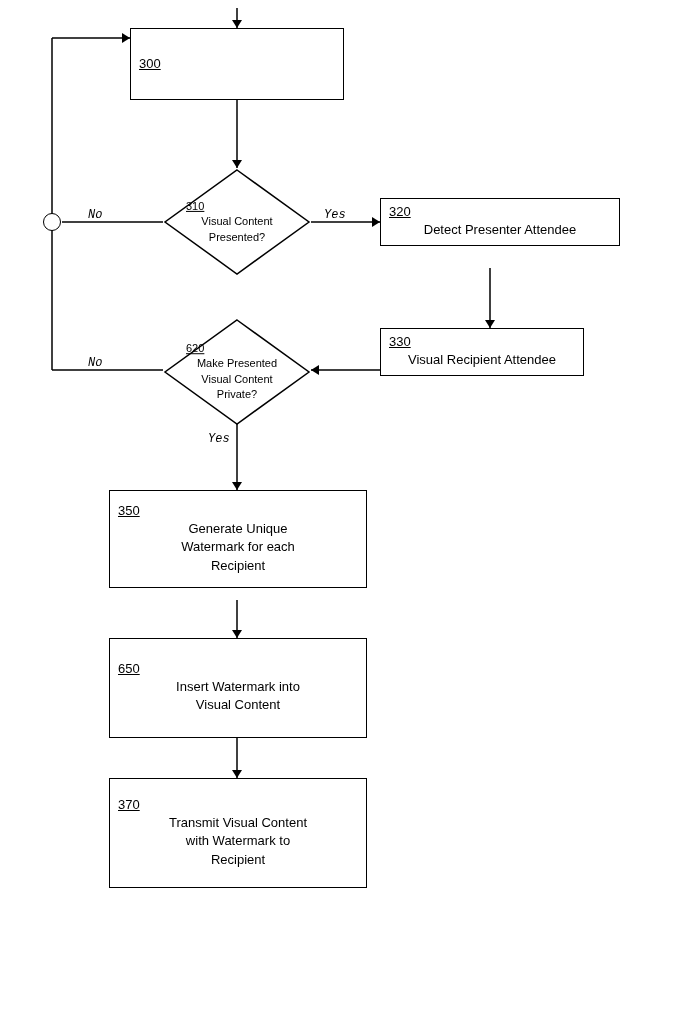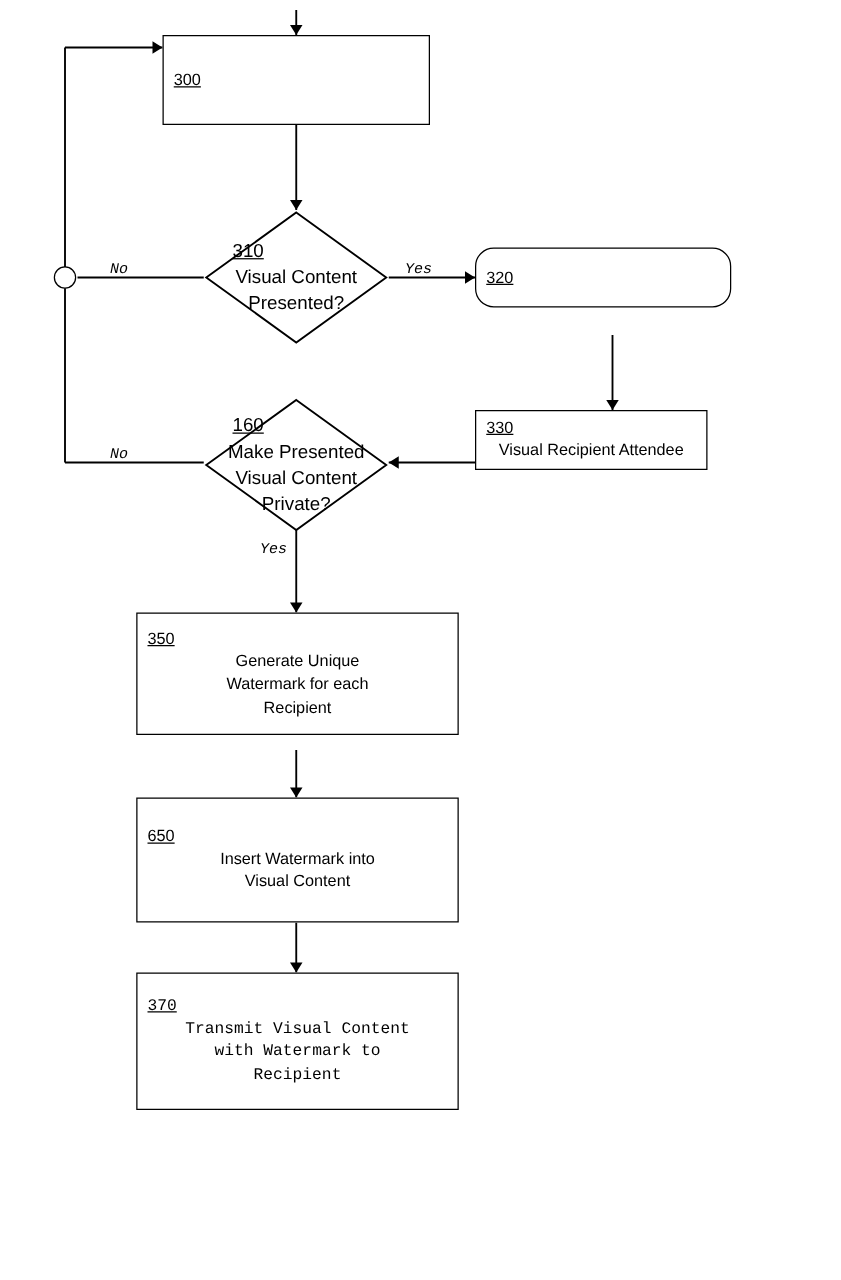--- a/index.html
+++ b/index.html
@@ -41,21 +41,21 @@
     }
     
     .fc-diamond-wrap {
       position: absolute;
     }
     .fc-diamond-text {
       position: absolute;
       top: 50%; left: 50%;
       transform: translate(-50%, -50%);
       text-align: center;
-      font-size: 15px;
+      font-size: 11px;
       line-height: 1.4;
       width: 110px;
     }
     .fc-diamond-text .step-num {
       text-decoration: underline;
       display: block;
       text-align: left;
       margin-left: 4px;
     }
     
@@ -137,52 +137,53 @@
   <div class="fc-diamond-wrap" style="left:163px; top:168px; width:148px; height:108px;">
     <svg width="148" height="108">
       <polygon points="74,2 146,54 74,106 2,54" fill="#fff" stroke="#000" stroke-width="1.5"></polygon>
     </svg>
     <div class="fc-diamond-text">
       <span class="step-num">310</span>
       Visual Content<br>Presented?
     </div>
   </div>
 
-  <div class="fc-box" style="left:380px; top:198px; width:205px; height:48px;border-radius:15px;">
+  <div class="fc-box" style="left:380px; top:198px; width:240px; height:48px;">
     <span class="step-num">320</span>
+    <span class="step-label">Detect Presenter Attendee</span>
   </div>
 
-  <div class="fc-box" style="left:380px; top:328px; width:186px; height:48px;">
+  <div class="fc-box" style="left:380px; top:328px; width:204px; height:48px;">
     <span class="step-num">330</span>
     <span class="step-label">Visual Recipient Attendee</span>
   </div>
 
   <div class="fc-diamond-wrap" style="left:163px; top:318px; width:148px; height:108px;">
     <svg width="148" height="108">
       <polygon points="74,2 146,54 74,106 2,54" fill="#fff" stroke="#000" stroke-width="1.5"></polygon>
     </svg>
     <div class="fc-diamond-text">
-      <span class="step-num">160</span>
+      <span class="step-num">620</span>
       Make Presented<br>Visual Content<br>Private?
     </div>
   </div>
 
   <div class="fc-circle" style="left:43px; top:213px;"></div>
 
   <div class="fc-box" style="left:109px; top:490px; width:258px; height:98px;">
     <span class="step-num">350</span>
     <span class="step-label">Generate Unique<br>Watermark for each<br>Recipient</span>
   </div>
 
   <div class="fc-box" style="left:109px; top:638px; width:258px; height:100px;">
     <span class="step-num">650</span>
     <span class="step-label">Insert Watermark into<br>Visual Content</span>
   </div>
 
-  <div class="fc-box" style="left:109px; top:778px; width:258px; height:110px;font-family:Liberation Mono, monospace;">
+  <div class="fc-box" style="left:109px; top:778px; width:258px; height:110px;">
     <span class="step-num">370</span>
     <span class="step-label">Transmit Visual Content<br>with Watermark to<br>Recipient</span>
   </div>
 
   <div class="arrow-label" style="left:324px; top:208px;">Yes</div>
 
   <div class="arrow-label" style="left:88px; top:208px;">No</div>
 
   <div class="arrow-label" style="left:208px; top:432px;">Yes</div>
 

